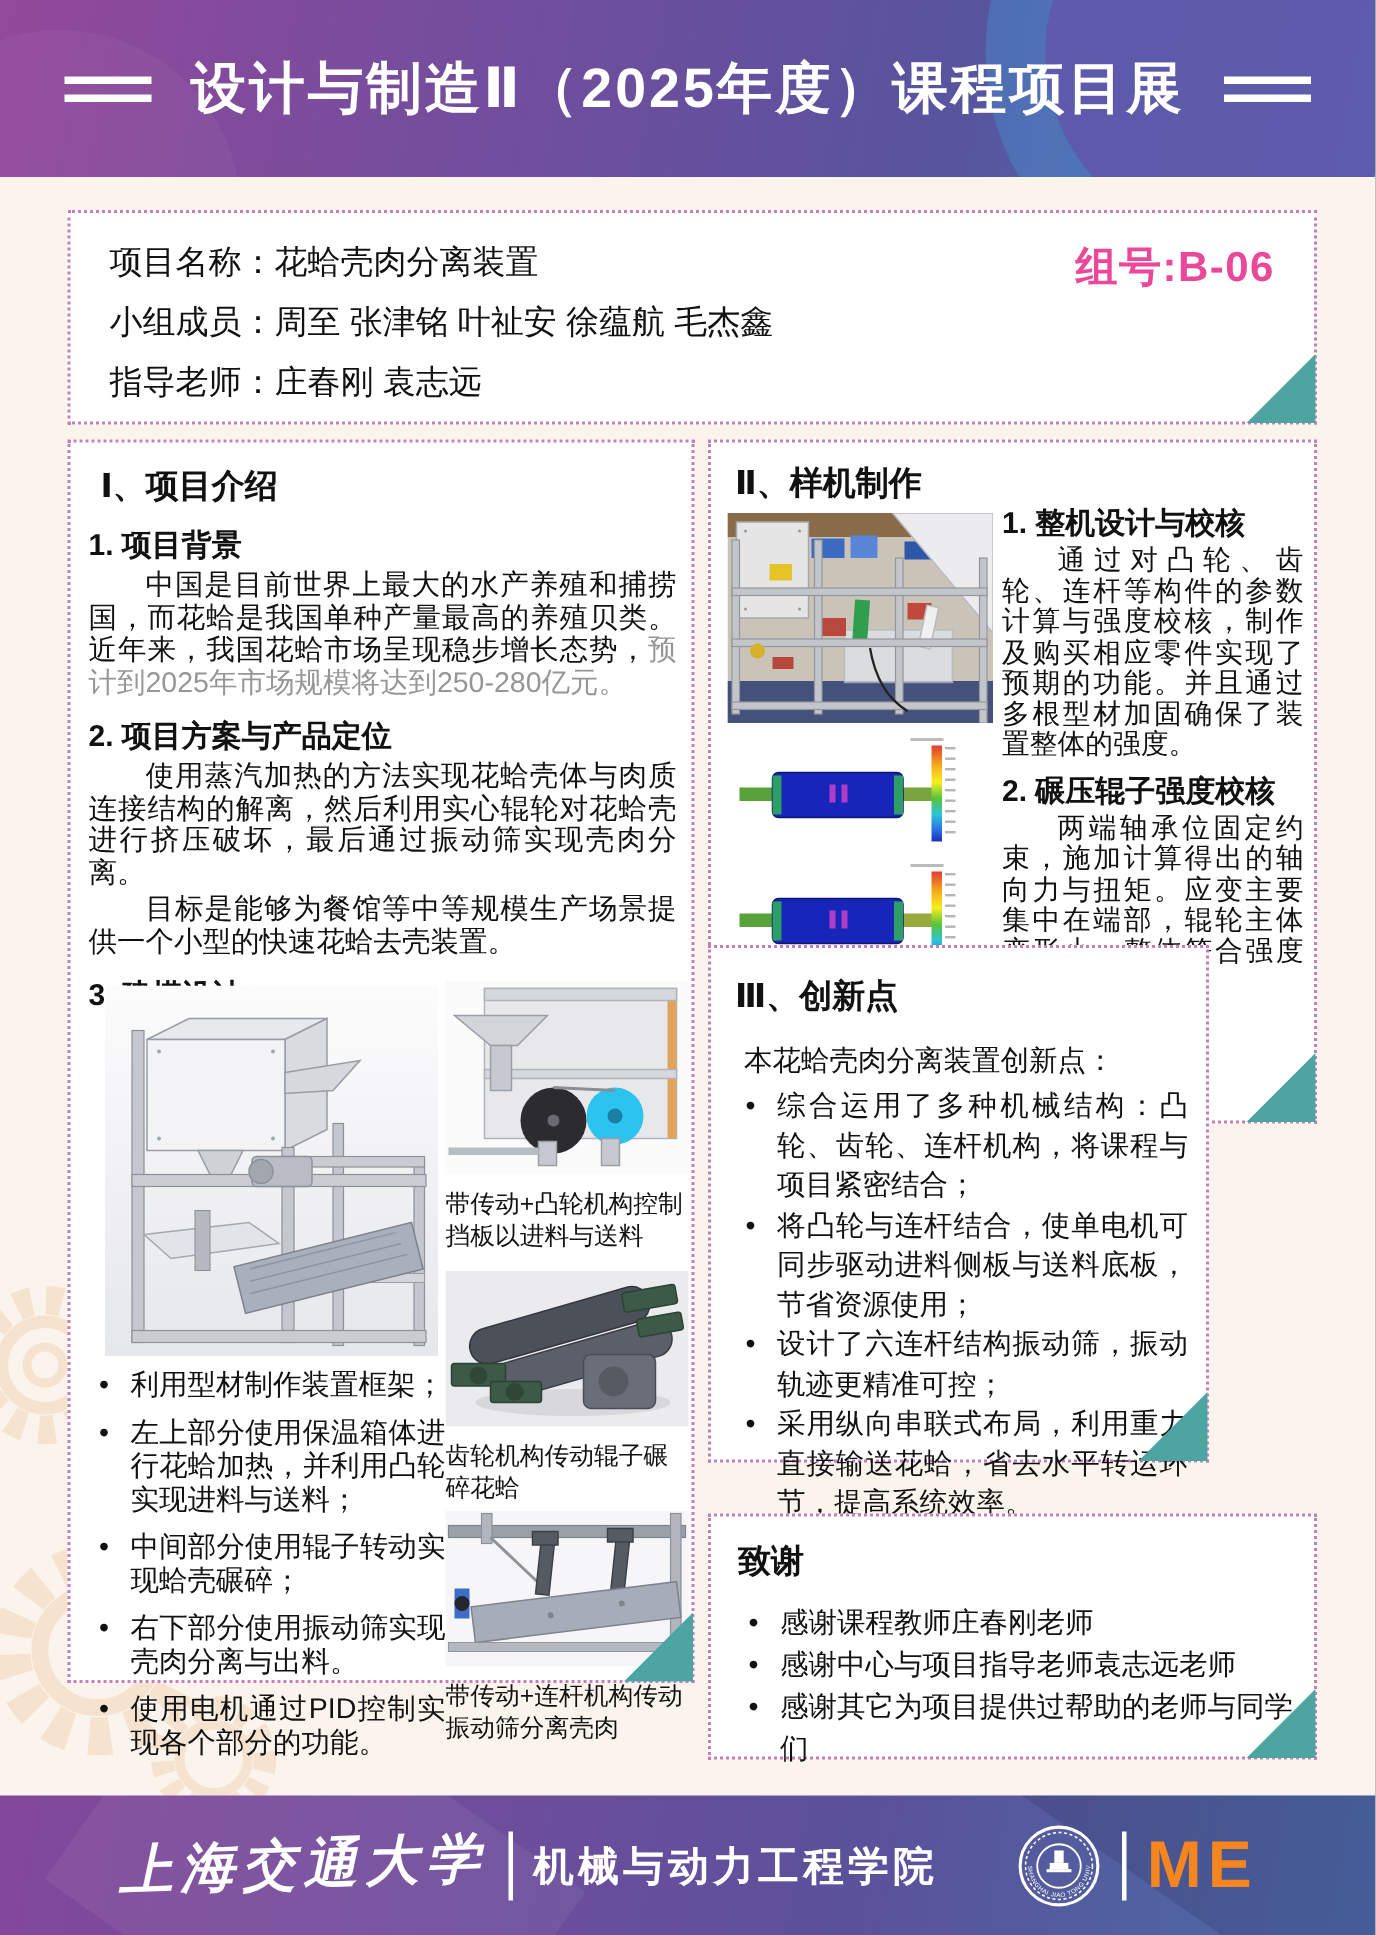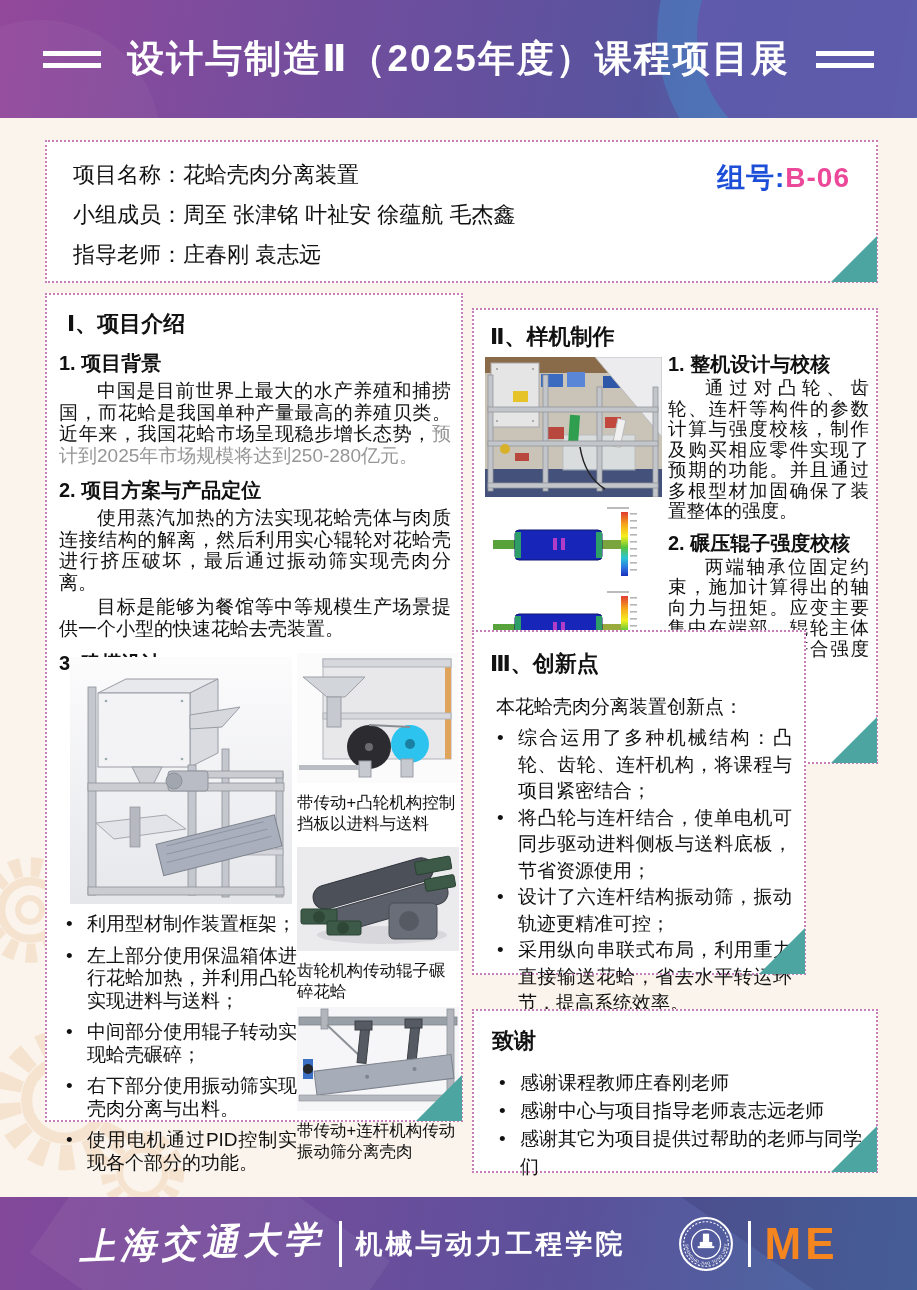--- a/index.html
+++ b/index.html
@@ -23,39 +23,39 @@
 
 
 .panel{position:absolute;background:#fff;border:2px dotted #c77db8;z-index:1}
 .tri{position:absolute;right:-1px;bottom:-1px;width:0;height:0;border-left:46px solid transparent;border-bottom:46px solid #4ca5a0}
 
 
 .info-panel{left:45px;top:140px;width:833px;height:143px;padding:21px 0 0 26px}
 .info-row{font-size:22px;line-height:24px;margin-bottom:16px;white-space:nowrap}
 .info-row b{font-weight:normal}
 .group-no{position:absolute;top:17px;right:26px;font-size:28px;font-weight:bold;letter-spacing:1px}
-.gl{color:#1d4ed8}.gv{color:#ec4899}
+.gl{color:#ec4899}.gv{color:#ec4899}
 
 
 .left-panel{left:45px;top:293px;width:418px;height:829px}
 .sec{font-size:22px;font-weight:bold;margin:14px 0 0 20px}
 .sub{font-size:20px;font-weight:bold;margin:11px 0 2px 12px}
 .para{font-size:19px;line-height:21.5px;text-align:justify;text-indent:2em;margin:3px 10px 0 12px}
 .gray{color:#969696}
 .model-area{position:absolute;left:0;top:356px;width:100%;height:524px}
 .cad{position:absolute;left:23px;top:6px}
 .fig{position:absolute;left:250px;width:162px}
 .fig-cam{top:2px}.fig-roll{top:196px}.fig-sieve{top:356px}
 figcaption{font-size:16.5px;line-height:21px;margin-top:5px;color:#111}
 .lbullets{position:absolute;left:14px;top:262px;width:236px;list-style:none}
 .lbullets li{display:flex;font-size:19px;line-height:22.5px;margin-bottom:9px;text-align:justify}
 .dot{flex:0 0 26px;padding-left:5px}
 
 
-.right-top{left:472px;top:308px;width:406px;height:456px}
+.right-top{left:472px;top:293px;width:406px;height:456px}
 .rt-title{font-size:22px;font-weight:bold;margin:12px 0 0 16px}
 .photo{position:absolute;left:11px;top:47px}
 .fea1{position:absolute;left:11px;top:194px}
 .fea2{position:absolute;left:11px;top:278px}
 .rt-text{position:absolute;left:194px;top:42px;width:201px}
 .rt-text h3{font-size:20px;font-weight:bold;line-height:24px}
 .rt-text p{font-size:18.5px;line-height:20.5px;text-align:justify;text-indent:2em;margin-top:2px}
 .rt-text .h3b{margin-top:9px}
 
 

